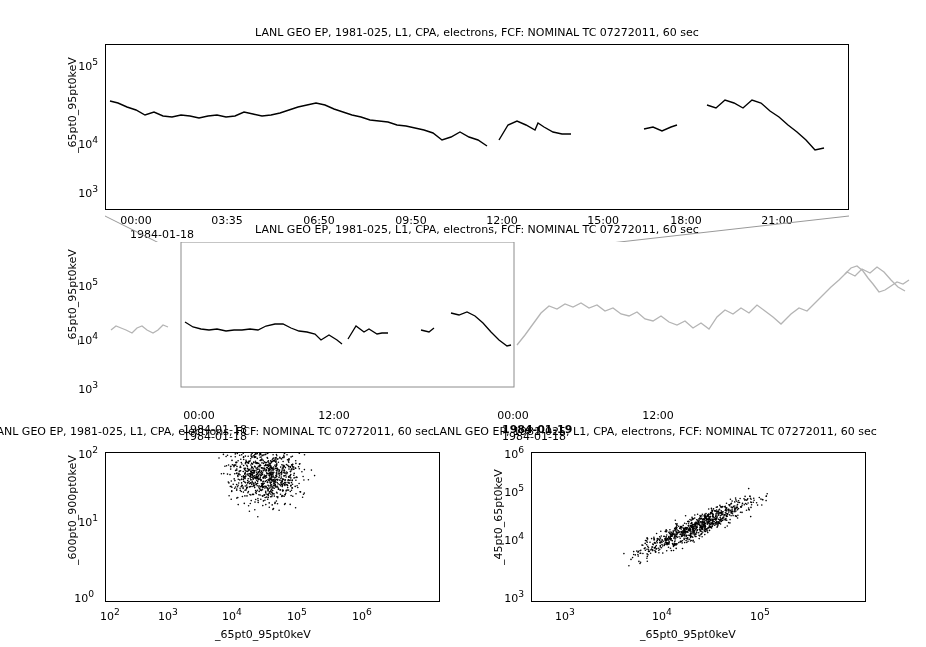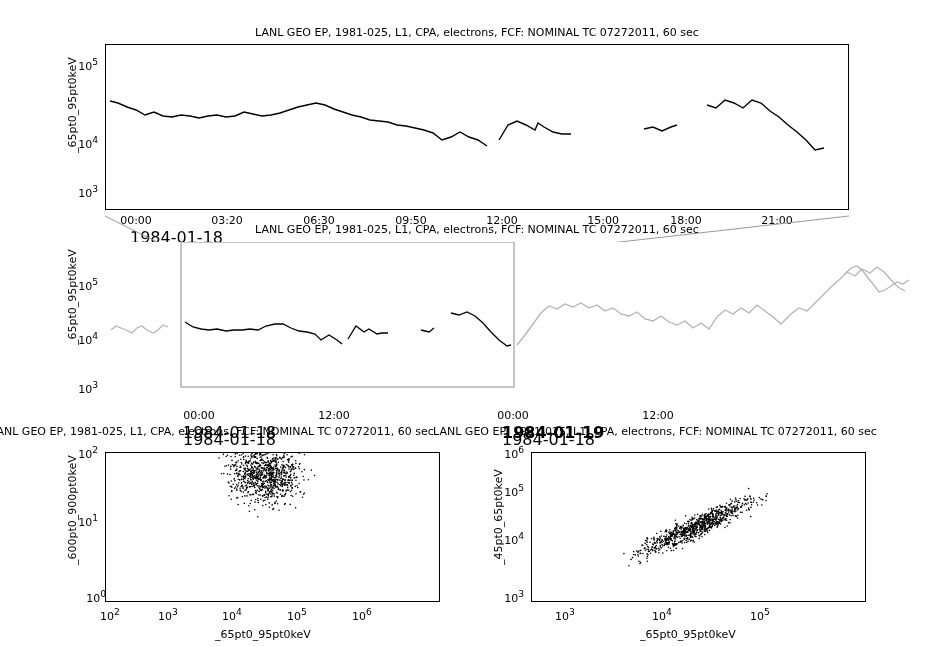--- a/index.html
+++ b/index.html
@@ -51,21 +51,21 @@
     text-align: right;
   }
   .xtick {
     position: absolute;
     font-size: 11px;
     white-space: nowrap;
     text-align: center;
   }
   .datelabel {
     position: absolute;
-    font-size: 16px;
+    font-size: 11px;
     white-space: nowrap;
   }
   svg.trace {
     position: absolute;
     left: 0;
     top: 0;
     overflow: visible;
   }
   .connector {
     position: absolute;
@@ -87,22 +87,22 @@
   <div class="axis-box" style="left:105px; top:44px; width:744px; height:166px;">
     <svg class="trace" width="744" height="166" viewBox="0 0 744 166">
       <polyline points="4,56 12,58 21,62 30,65 39,70 48,67 57,71 66,72 75,70 84,71 93,73 102,71 111,70 120,72 129,71 138,67 147,69 156,71 165,70 174,68 183,65 192,62 201,60 210,58 219,60 228,64 237,67 246,70 255,72 264,75 273,76 282,77 291,80 300,81 309,83 318,85 327,88 336,95 345,92 354,87 363,92 372,95 381,101" fill="none" stroke="#000" stroke-width="1.4"></polyline>
       <polyline points="393,95 402,80 411,76 420,80 429,85 432,78 438,82 447,87 456,89 465,89" fill="none" stroke="#000" stroke-width="1.4"></polyline>
       <polyline points="538,84 547,82 556,86 565,82 571,80" fill="none" stroke="#000" stroke-width="1.4"></polyline>
       <polyline points="601,60 610,63 619,55 628,58 637,63 646,55 655,58 664,66 673,72 682,80 691,87 700,95 709,105 718,103" fill="none" stroke="#000" stroke-width="1.4"></polyline>
     </svg>
   </div>
 
   <div class="xtick" style="left:111px; top:214px; width:50px;">00:00</div>
-  <div class="xtick" style="left:202px; top:214px; width:50px;">03:20</div>
-  <div class="xtick" style="left:294px; top:214px; width:50px;">06:30</div>
+  <div class="xtick" style="left:202px; top:214px; width:50px;">03:35</div>
+  <div class="xtick" style="left:294px; top:214px; width:50px;">06:50</div>
   <div class="xtick" style="left:386px; top:214px; width:50px;">09:50</div>
   <div class="xtick" style="left:477px; top:214px; width:50px;">12:00</div>
   <div class="xtick" style="left:569px; top:214px; width:50px;text-align:right;">15:00</div>
   <div class="xtick" style="left:661px; top:214px; width:50px;">18:00</div>
   <div class="xtick" style="left:752px; top:214px; width:50px;">21:00</div>
   <div class="datelabel" style="left:130px; top:228px;">1984-01-18</div>
 </div>
 
 <svg class="connector" width="926" height="260" style="left:0; top:210px;">
   <line x1="105" y1="6" x2="181" y2="44" stroke="#999" stroke-width="1"></line>
@@ -141,21 +141,21 @@
   <div class="datelabel" style="left:183px; top:423px;">1984-01-18</div>
   <div class="datelabel" style="left:502px; top:423px;font-weight:bold;">1984-01-19</div>
 </div>
 
 <div class="panel">
   <div class="title" style="left:-160px; top:425px; width:744px;">LANL GEO EP, 1981-025, L1, CPA, electrons, FCF: NOMINAL TC 07272011, 60 sec</div>
   <div class="ylabel" style="left:66px; top:565px;">_600pt0_900pt0keV</div>
 
   <div class="ytick" style="left:60px; top:444px; width:38px;">10<sup>2</sup></div>
   <div class="ytick" style="left:60px; top:512px; width:38px;">10<sup>1</sup></div>
-  <div class="ytick" style="left:68px; top:588px; width:38px;text-align:right;">10<sup>0</sup></div>
+  <div class="ytick" style="left:56px; top:588px; width:38px;text-align:right;">10<sup>0</sup></div>
 
   <div class="axis-box" style="left:105px; top:452px; width:335px; height:150px;">
     <svg class="trace" width="335" height="150" viewBox="0 0 335 150">
       <g fill="#000" id="p3pts">
           <circle cx="174.9" cy="25.6" r="0.8"></circle>
           <circle cx="149.6" cy="39.2" r="0.8"></circle>
           <circle cx="208.6" cy="22.6" r="0.8"></circle>
           <circle cx="155.7" cy="33.0" r="0.8"></circle>
           <circle cx="174.8" cy="29.9" r="0.8"></circle>
           <circle cx="169.2" cy="6.3" r="0.8"></circle>

